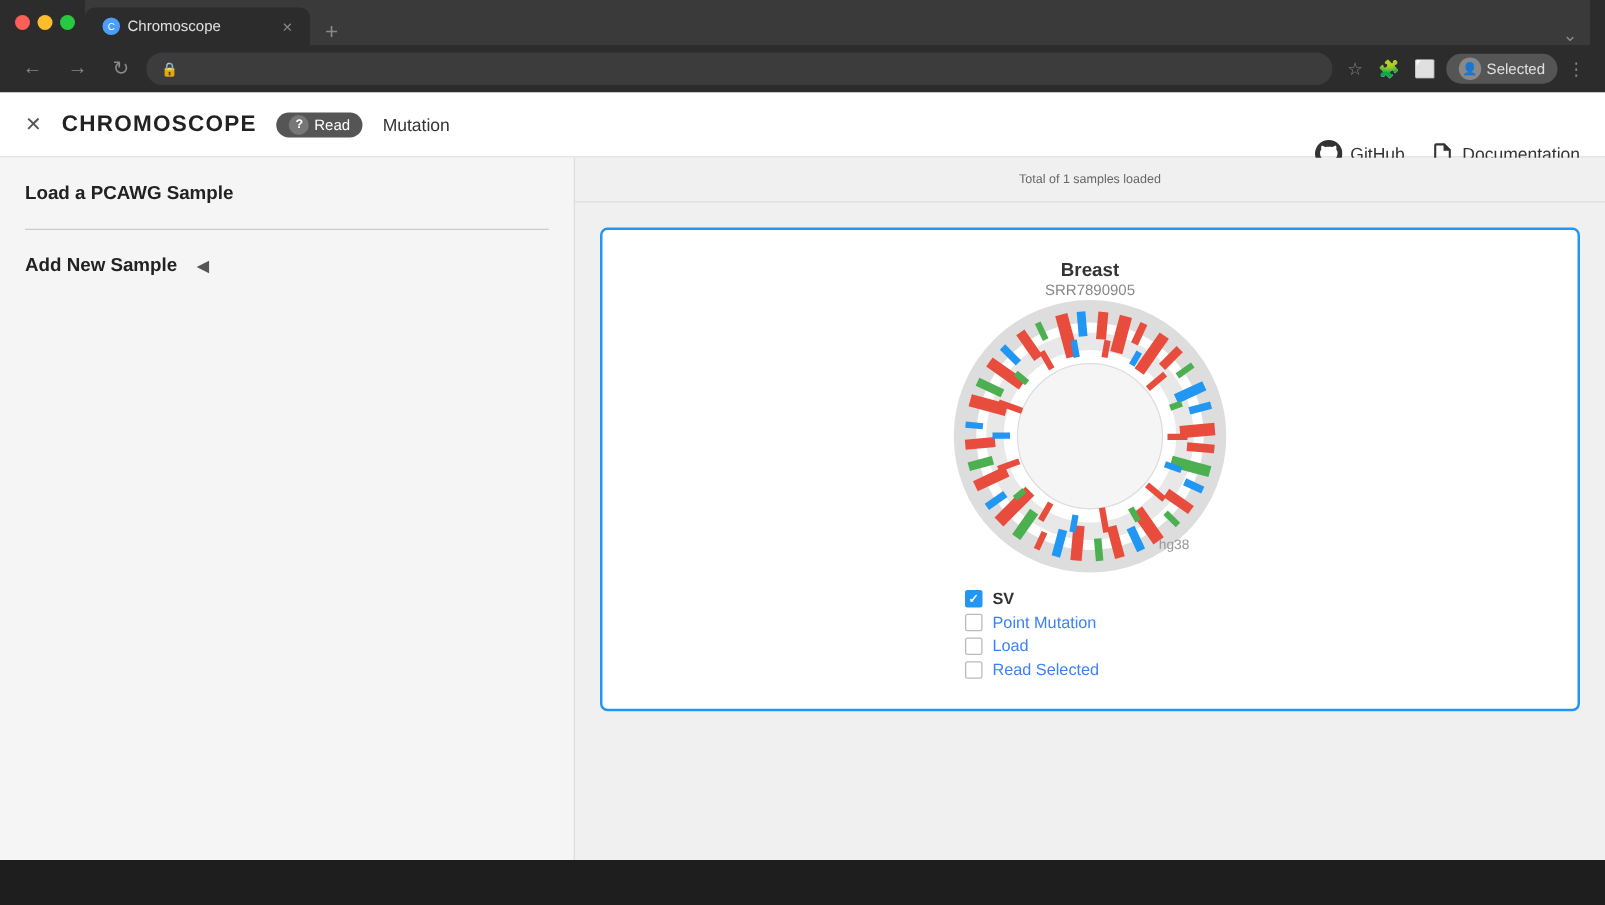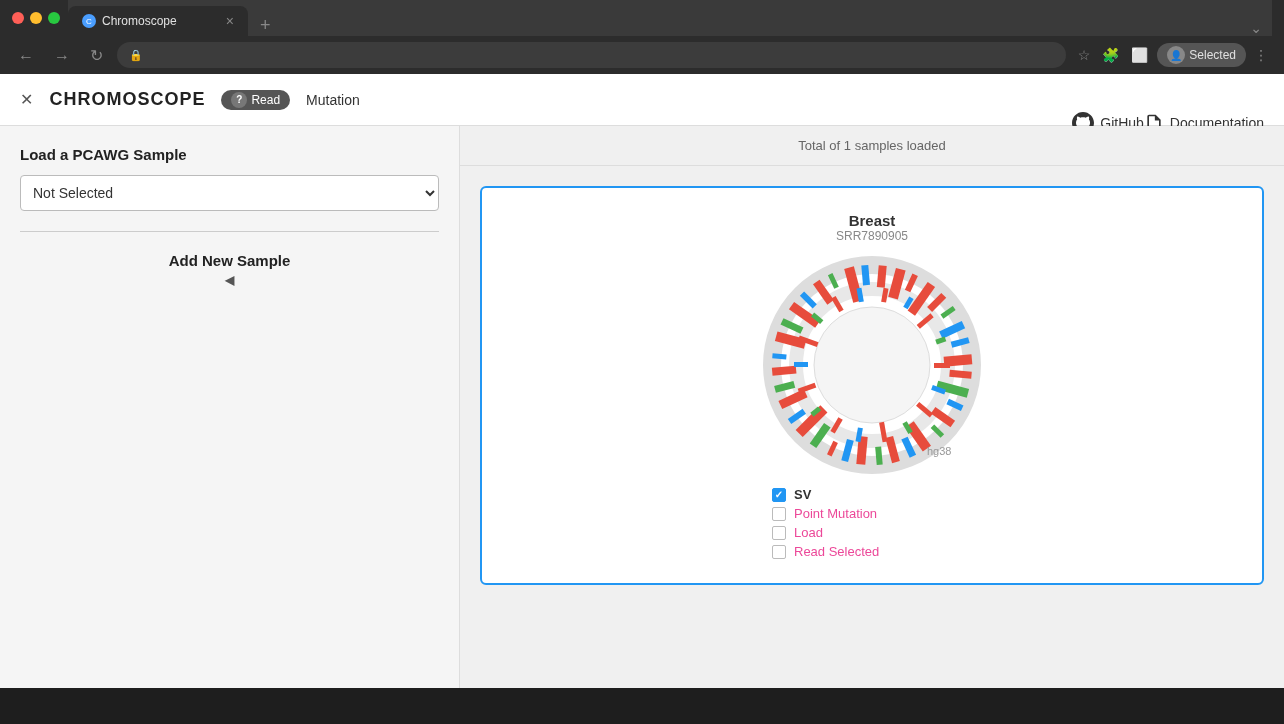--- a/index.html
+++ b/index.html
@@ -35,52 +35,52 @@
     
     .app-container { background: #f0f0f0; height: calc(724px - 36px - 36px - 38px); display: flex; flex-direction: column; }
     
     
     .app-header { background: white; height: 52px; display: flex; align-items: center; padding: 0 20px; gap: 16px; border-bottom: 1px solid #ddd; }
     .app-close { color: #555; font-size: 16px; cursor: pointer; }
     .app-title { font-size: 18px; font-weight: 700; letter-spacing: 1px; color: #222; }
     .app-about { display: flex; align-items: center; gap: 4px; background: #555; border-radius: 12px; padding: 2px 10px; color: white; font-size: 12px; cursor: pointer; }
     .app-about-icon { width: 16px; height: 16px; border-radius: 50%; background: #777; display: flex; align-items: center; justify-content: center; font-size: 10px; font-weight: bold; }
     .app-nav-link { font-size: 14px; color: #333; cursor: pointer; }
-    .app-header-right { margin-left: auto; display: flex; align-items: center; margin-top: 47px; }
+    .app-header-right { margin-left: auto; display: flex; gap: 20px; align-items: center; margin-top: 47px; }
     .app-header-link { display: flex; align-items: center; gap: 6px; font-size: 14px; color: #333; cursor: pointer; text-decoration: none; }
     .github-icon { width: 22px; height: 22px; }
     .doc-icon { width: 20px; height: 20px; }
 
     
     .app-main { display: flex; flex: 1; overflow: hidden; }
 
     
     .sidebar { width: 460px; background: #f5f5f5; padding: 20px; border-right: 1px solid #ddd; flex-shrink: 0; }
     .sidebar-section-title { font-size: 15px; font-weight: 700; color: #222; margin-bottom: 12px; }
     .pcawg-select { width: 100%; height: 36px; border: 1px solid #bbb; border-radius: 4px; background: white; font-size: 14px; color: #333; padding: 0 8px; appearance: auto; cursor: pointer; }
     .sidebar-divider { border: none; border-top: 1px solid #ccc; margin: 20px 0; }
-    .add-new-sample { display: flex; align-items: center; gap: 4px; font-size: 15px; font-weight: 700; color: #222; cursor: pointer; flex-direction: column; }
+    .add-new-sample { display: flex; align-items: center; gap: 16px; font-size: 15px; font-weight: 700; color: #222; cursor: pointer; }
     .triangle-icon { color: #555; font-size: 12px; }
 
     
     .samples-area { flex: 1; padding: 0; overflow: auto; background: #f0f0f0; display: flex; flex-direction: column; }
-    .samples-header { text-align: center; padding: 12px; font-size: 13px; color: #666; border-bottom: 1px solid #ddd; }
+    .samples-header { text-align: center; padding: 12px; font-size: 10px; color: #666; border-bottom: 1px solid #ddd; }
     .samples-content { flex: 1; padding: 20px; display: flex; flex-direction: column; gap: 16px; }
     
     
     .sample-card { background: white; border: 2px solid #2196f3; border-radius: 6px; padding: 24px; display: flex; flex-direction: column; align-items: center; }
     .sample-title { font-size: 15px; font-weight: 600; color: #333; text-align: center; }
-    .sample-subtitle { font-size: 12px; color: #888; text-align: center; margin-bottom: 12px; }
+    .sample-subtitle { font-size: 12px; color: #888; text-align: center; }
 
     
     .chart-container { position: relative; width: 220px; height: 220px; margin: 0 auto 12px; }
     
     
     .checkbox-list { display: flex; flex-direction: column; gap: 4px; width: 200px; }
-    .checkbox-item { display: flex; align-items: center; gap: 8px; font-size: 13px; color: #ec4899; }
+    .checkbox-item { display: flex; align-items: center; gap: 8px; font-size: 13px; color: #3b82f6; }
     .checkbox-item.active { color: #333; font-weight: 600; }
     .cb { width: 14px; height: 14px; border: 1px solid #bbb; border-radius: 2px; display: flex; align-items: center; justify-content: center; flex-shrink: 0; }
     .cb.checked { background: #2196f3; border-color: #2196f3; color: white; font-size: 10px; }
 
     
     .genome-chart { width: 220px; height: 220px; }
   </style>
 </head>
 <body>
 
@@ -148,23 +148,20 @@
         </svg>
         <span>Documentation</span>
       </div>
     </div>
   </div>
 
   <div class="app-main">
 
     <div class="sidebar">
       <div class="sidebar-section-title">Load a PCAWG Sample</div>
-      <select class="pcawg-select">
-        <option>Not Selected</option>
-      </select>
       <hr class="sidebar-divider">
       <div class="add-new-sample">
         <span>Add New Sample</span>
         <span class="triangle-icon">◀</span>
       </div>
     </div>
 
     <div class="samples-area">
       <div class="samples-header">Total of 1 samples loaded</div>
       <div class="samples-content">

